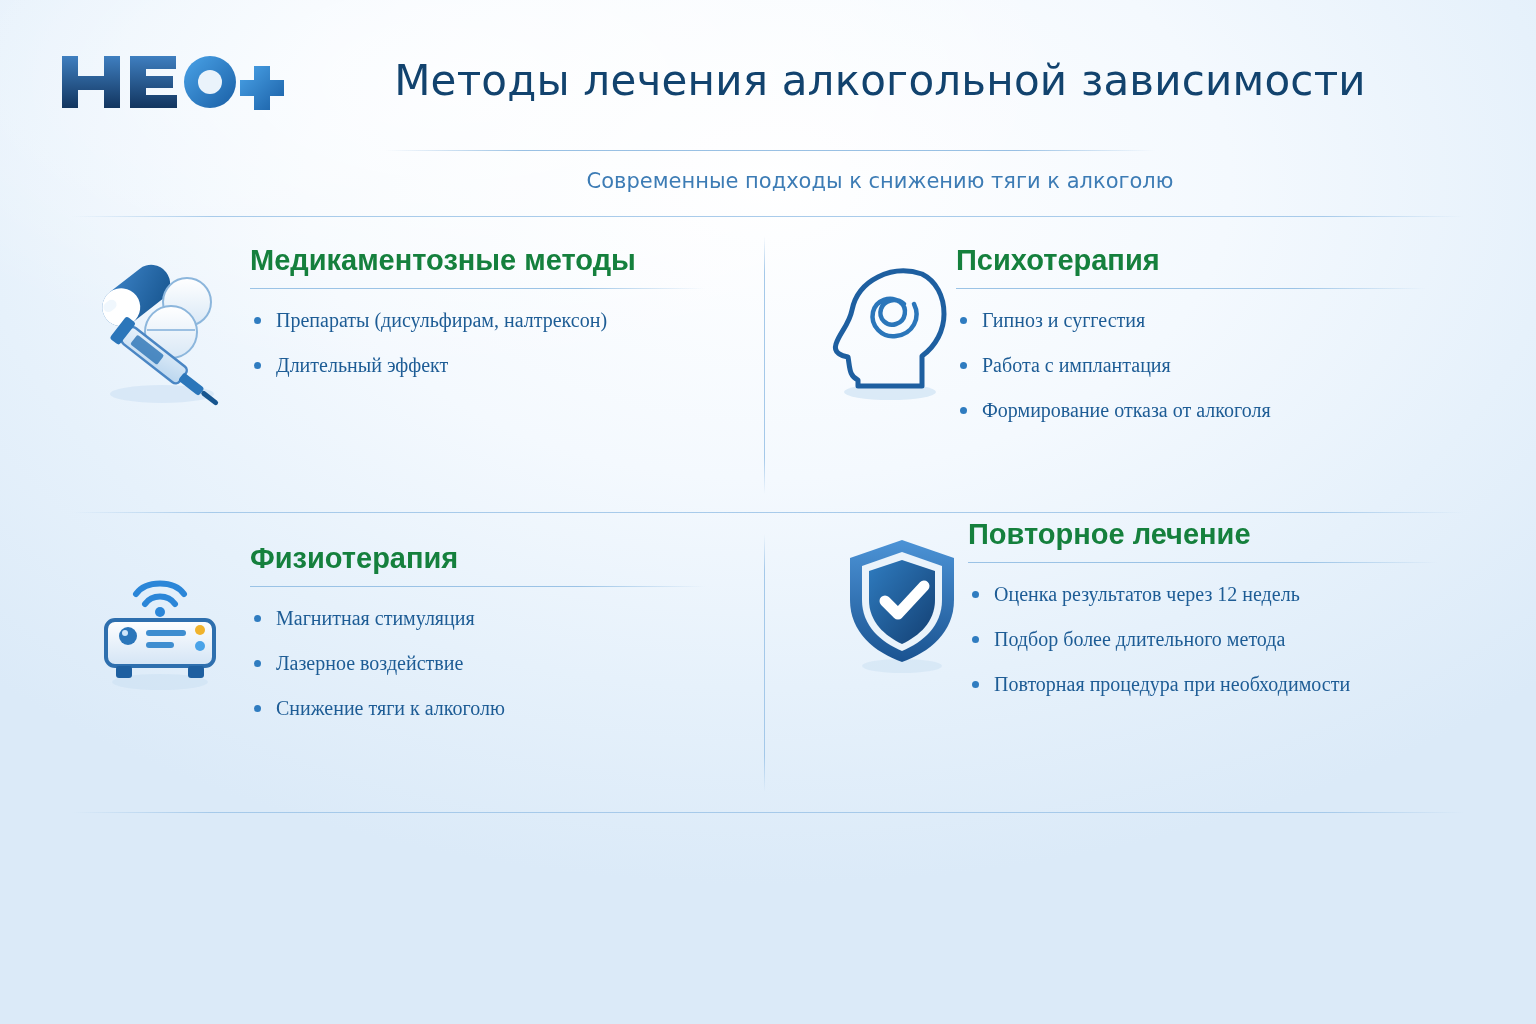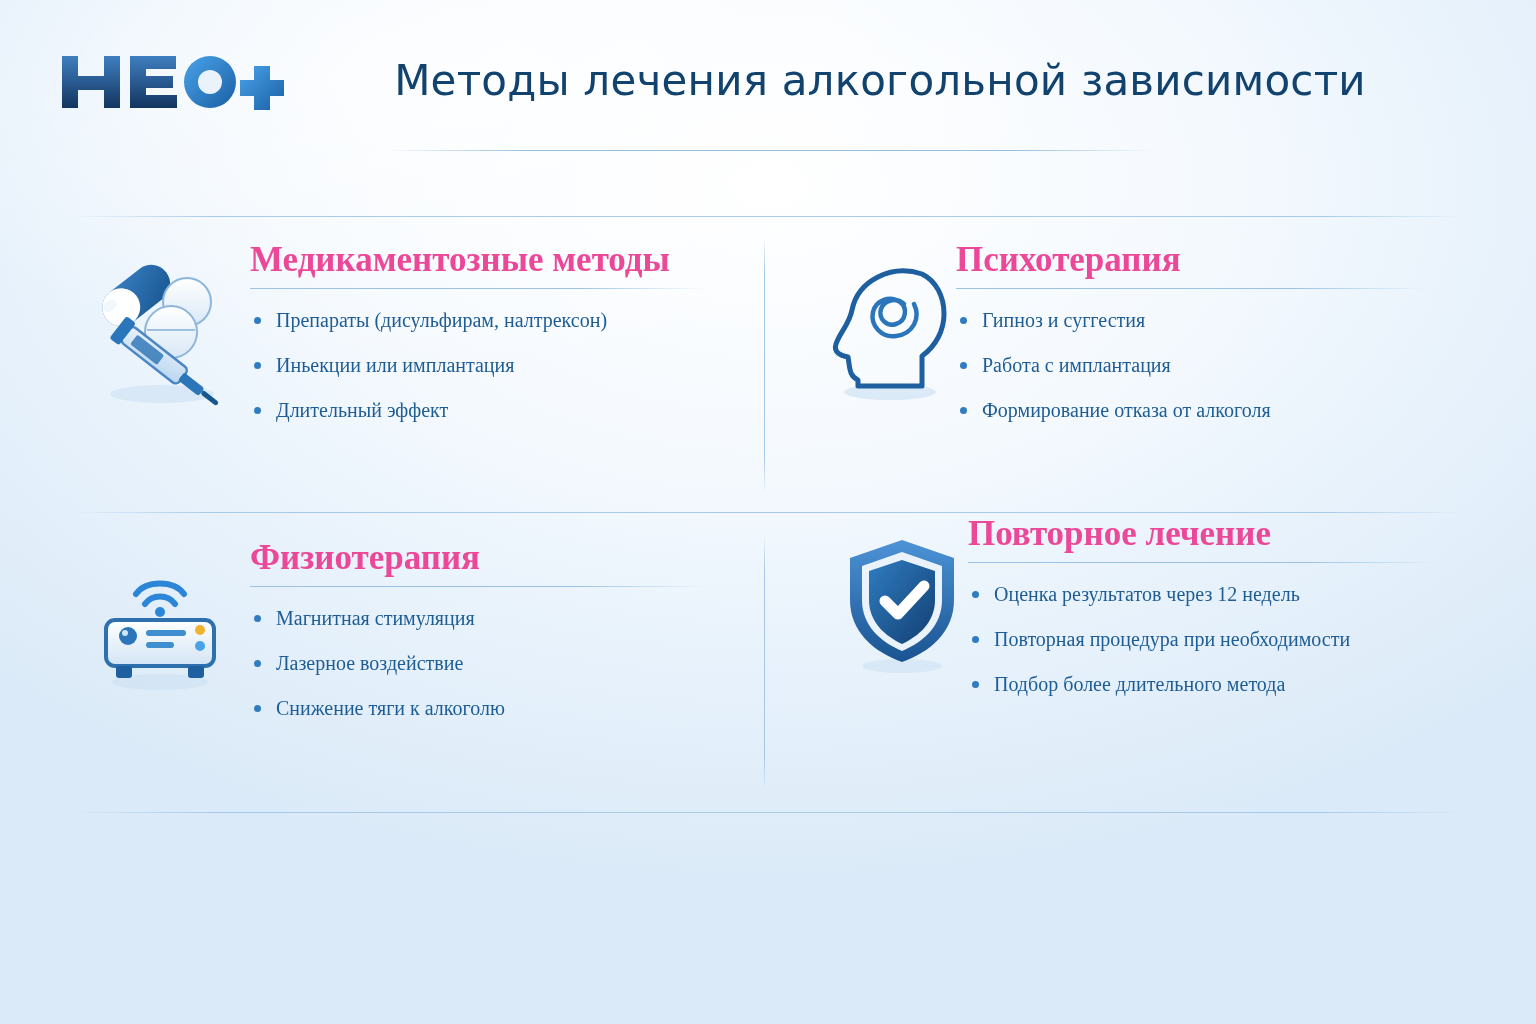--- a/index.html
+++ b/index.html
@@ -143,25 +143,25 @@
   .card-body {
     position: absolute;
     left: 172px;
     top: 0;
     width: 500px;
   }
   .card.c1 .card-body,
   .card.c3 .card-body { left: 168px; width: 500px; }
 
   .card-title {
-    font-size: 35px;
+    font-size: 29px;
     line-height: 36px;
     font-weight: 700;
-    color: #ec4899;
-    font-family: Liberation Serif, serif;
+    color: #15803d;
+    font-family: Liberation Sans, sans-serif;
     white-space: nowrap;
   }
   .card-title-rule {
     margin-top: 10px;
     width: 455px;
     height: 1px;
     background: linear-gradient(to right, rgba(150,192,228,0.95) 0%, rgba(150,192,228,0.95) 72%, rgba(150,192,228,0) 100%);
   }
   .card.c1 .card-title-rule,
   .card.c3 .card-title-rule { width: 470px; }
@@ -229,20 +229,21 @@
 
         <circle cx="152" cy="32" r="26" fill="url(#lg2)"></circle>
         <circle cx="152" cy="32" r="12" fill="#eaf3fb"></circle>
 
         <path d="M196 16 h16 v14 h14 v16 h-14 v14 h-16 V46 h-14 V30 h14 Z" fill="url(#lg2)"></path>
       </svg>
     </div>
 
     <div class="main-title">Методы лечения алкогольной зависимости</div>
     <div class="title-rule"></div>
+    <div class="subtitle">Современные подходы к снижению тяги к алкоголю</div>
   </div>
 
   <div class="grid-top-rule"></div>
   <div class="grid-mid-rule"></div>
   <div class="grid-bottom-rule"></div>
   <div class="grid-v-rule-top"></div>
   <div class="grid-v-rule-bottom"></div>
 
   <div class="card c0">
     <div class="card-icon">
@@ -281,21 +282,20 @@
           <rect x="126" y="103" width="20" height="5" rx="2.5" fill="#17558f"></rect>
           <rect x="20" y="92" width="12" height="28" rx="3" fill="#2b76ba"></rect>
         </g>
       </svg>
     </div>
     <div class="card-body">
       <div class="card-title">Медикаментозные методы</div>
       <div class="card-title-rule"></div>
       <ul class="bullets">
         <li>Препараты (дисульфирам, налтрексон)</li>
-        <li>Иньекции или имплантация</li>
         <li>Длительный эффект</li>
       </ul>
     </div>
   </div>
 
   <div class="card c1">
     <div class="card-icon">
       <svg width="150" height="160" viewBox="0 0 150 160" xmlns="http://www.w3.org/2000/svg" aria-hidden="true">
         <ellipse cx="72" cy="140" rx="46" ry="8" fill="#cfe2f4" opacity="0.7"></ellipse>
         <path d="M104 22 C74 12 40 28 34 58 C31 73 22 80 18 92 C15 101 24 104 30 105 C32 116 31 124 40 128 L40 134 L104 134 L104 104 C118 94 126 78 126 62 C126 44 118 29 104 22 Z" fill="none" stroke="#1e5fa0" stroke-width="5" stroke-linejoin="round" stroke-linecap="round"></path>
@@ -368,19 +368,19 @@
         <path d="M72 26 L112 40 V74 C112 100 93 116 72 125 C51 116 32 100 32 74 V40 Z" fill="#eaf3fb"></path>
         <path d="M72 34 L105 45 V74 C105 96 89 110 72 118 C55 110 39 96 39 74 V45 Z" fill="url(#shInner)"></path>
         <path d="M55 75 L68 88 L94 60" fill="none" stroke="#ffffff" stroke-width="11" stroke-linecap="round" stroke-linejoin="round"></path>
       </svg>
     </div>
     <div class="card-body">
       <div class="card-title">Повторное лечение</div>
       <div class="card-title-rule"></div>
       <ul class="bullets">
         <li>Оценка результатов через 12 недель</li>
+        <li>Подбор более длительного метода</li>
         <li>Повторная процедура при необходимости</li>
-        <li>Подбор более длительного метода</li>
       </ul>
     </div>
   </div>
 
 </div>
 
 </body></html>

